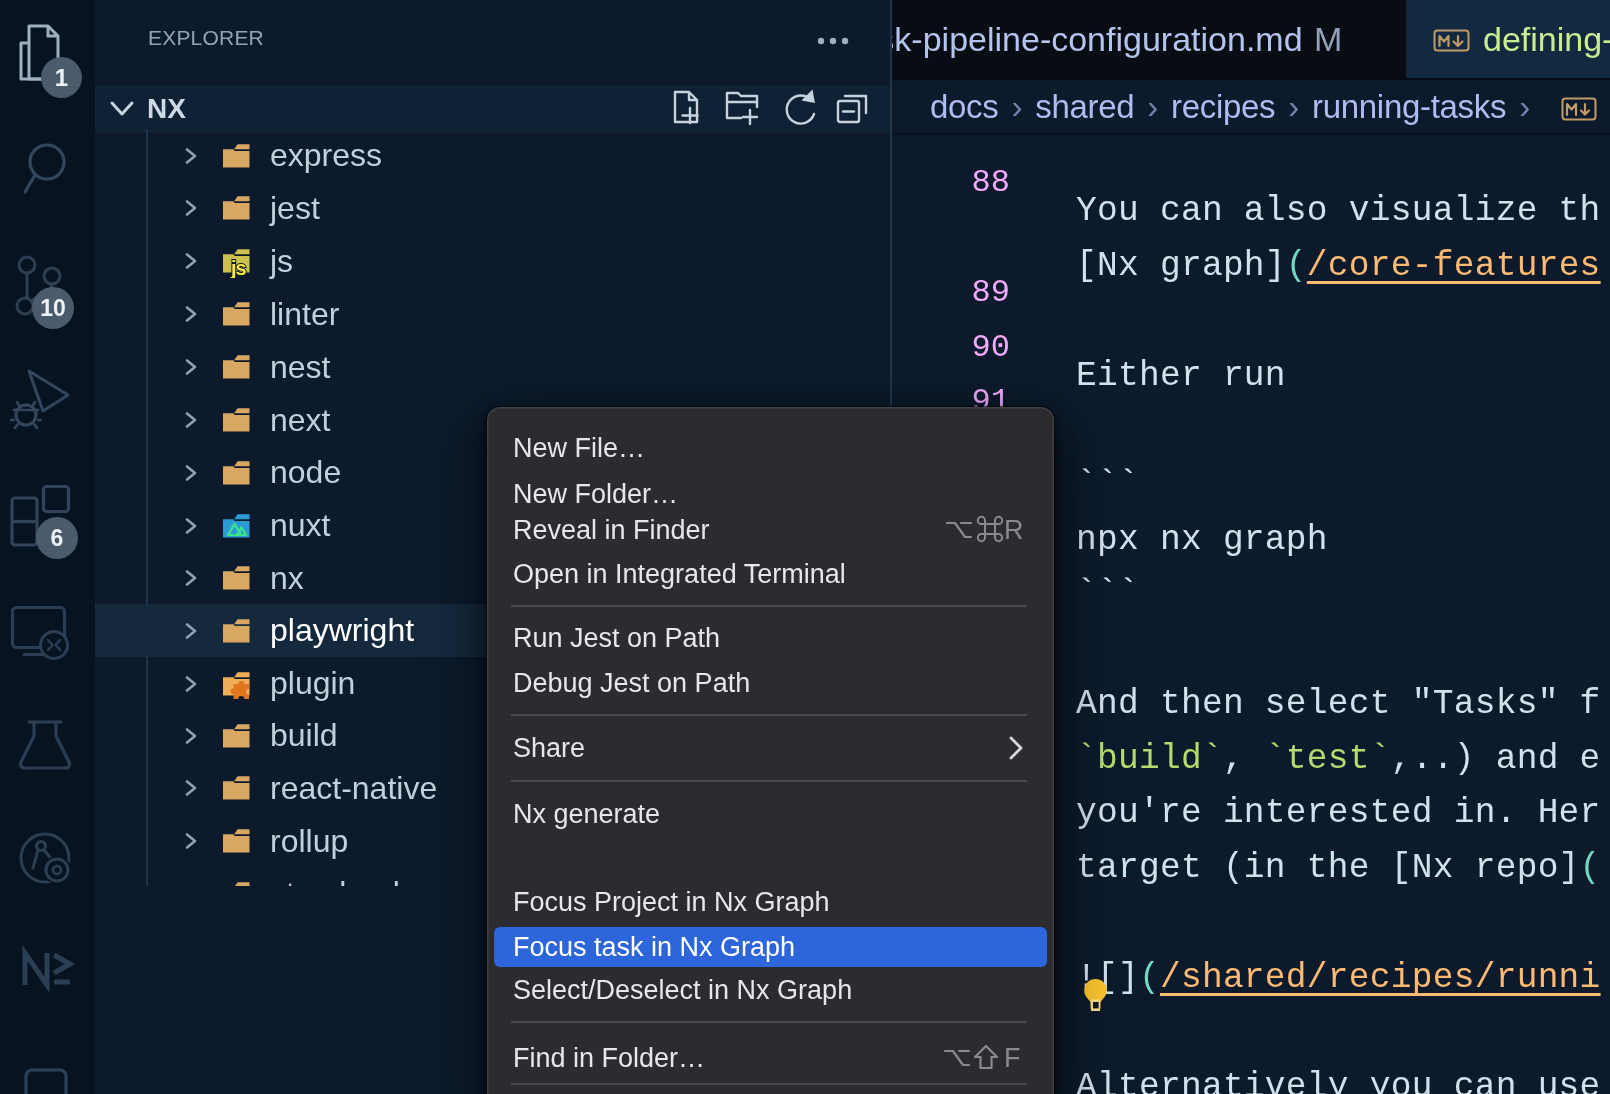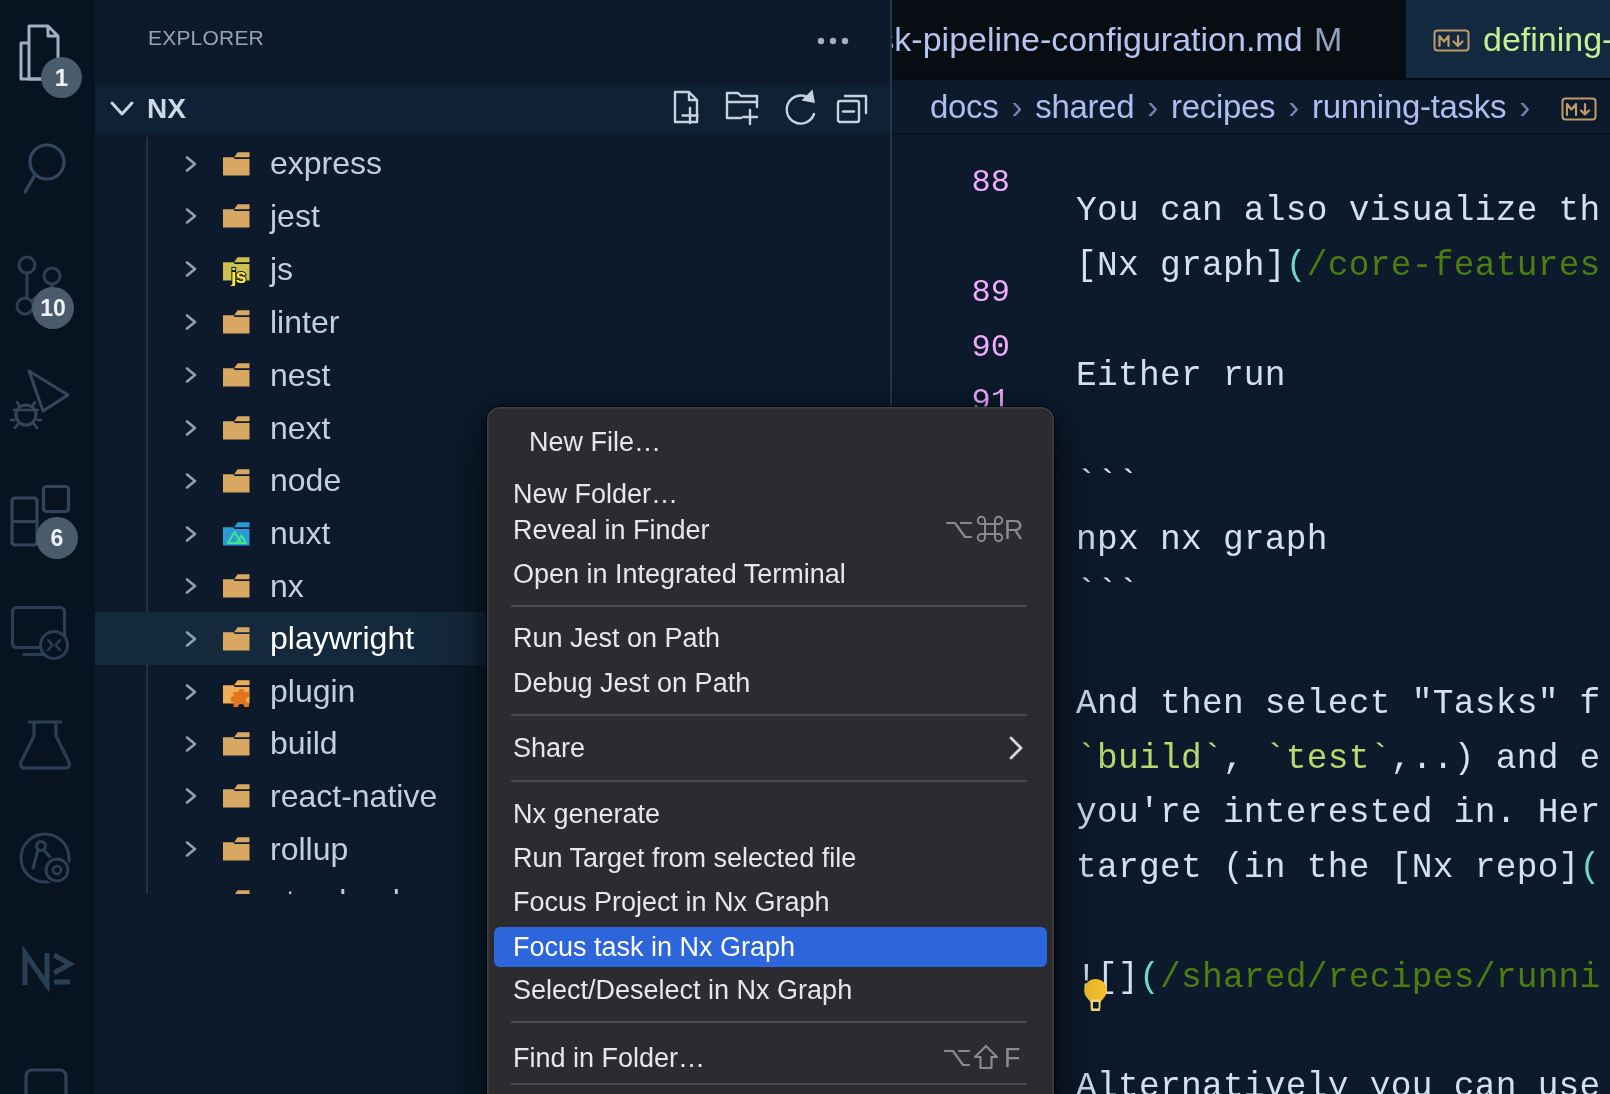--- a/index.html
+++ b/index.html
@@ -14,21 +14,21 @@
 .sel{background:#15293d;}
 .sel .lbl{color:#ffffff;}
 #menu{position:absolute;left:487px;top:407px;width:567px;height:700px;background:#2c2b2f;border-radius:13px;
  box-shadow:0 0 0 1px rgba(0,0,0,0.55),inset 0 0 0 1.5px rgba(255,255,255,0.10),0 22px 60px rgba(0,0,0,0.6),0 6px 18px rgba(0,0,0,0.5);}
 .mi{position:absolute;left:26px;width:513px;height:44px;line-height:44px;font-size:27px;color:#e8e6ea;letter-spacing:0;white-space:pre;}
 .mi.hl{background:#2c66da;border-radius:6px;left:7px;padding-left:19px;width:534px;color:#fff;height:40px;line-height:40px;}
 .msep{position:absolute;left:24px;width:516px;height:1.5px;background:#4a494e;}
 .mshort{position:absolute;color:#8b8990;font-size:27px;}
 .cl{position:absolute;font-family:"Liberation Mono",monospace;font-size:34.5px;letter-spacing:0.28px;color:#d3e0ed;white-space:pre;height:55px;line-height:55px;margin-top:28px;}
 .ln{position:absolute;font-family:"Liberation Mono",monospace;font-size:32px;color:#f0abfc;width:80px;text-align:right;height:55px;line-height:55px;}
-.teal{color:#6fd8c0;} .pink{color:#4d7c0f;text-underline-offset:6px;text-decoration-thickness:3px;text-decoration-skip-ink:none;text-align:center;} .grn{color:#b7d96e;}
+.teal{color:#6fd8c0;} .pink{color:#fdba74;text-decoration:underline;text-underline-offset:6px;text-decoration-thickness:3px;text-decoration-skip-ink:none;text-align:center;} .grn{color:#b7d96e;}
 </style></head><body>
 <div id="actbar">
 <svg class="abs" style="left:12px;top:20px" width="70" height="70" viewBox="0 0 70 70">
       <path d="M9,23 v36 h23 M9,23 h7" stroke="#9fb0c0" stroke-width="3" fill="none" stroke-linejoin="round" stroke-linecap="round"></path>
       <path d="M17,6 h19 l10,10 v43 h-29 z M36,6 v10 h10" stroke="#9fb0c0" stroke-width="3" fill="none" stroke-linejoin="round" stroke-linecap="round"></path>
     </svg>
 <div class="badge" style="left:41px;top:57px;width:41px;height:41px;line-height:41px;font-size:24px;">1</div>
 <svg class="abs" style="left:18px;top:135px" width="64" height="70" viewBox="0 0 64 70">
       <circle cx="29" cy="27" r="17" stroke="#32475e" stroke-width="3.2" fill="none"></circle>
       <path d="M17,40 L7,57" stroke="#32475e" stroke-width="3.2" fill="none" stroke-linejoin="round" stroke-linecap="round"></path>
@@ -99,21 +99,21 @@
 <svg class="abs" style="left:683px;top:88px" width="42" height="42" viewBox="0 0 42 42">
       <path d="M33,12 a14,14 0 1 0 3,14" stroke="#c6d2de" stroke-width="2.4" fill="none" stroke-linejoin="round" stroke-linecap="round"></path>
       <path d="M34,3 l2,11 -11,-2 z" fill="#c6d2de" stroke="#c6d2de" stroke-width="1.5"></path>
     </svg>
 <svg class="abs" style="left:738px;top:88px" width="42" height="42" viewBox="0 0 42 42">
       <path d="M12,8 h21 v17" stroke="#c6d2de" stroke-width="2.4" fill="none" stroke-linejoin="round" stroke-linecap="round"></path>
       <rect x="5" y="13" width="21" height="21" rx="2" stroke="#c6d2de" stroke-width="2.4" fill="none" stroke-linejoin="round" stroke-linecap="round"></rect>
       <path d="M10,23.5 h11" stroke="#c6d2de" stroke-width="2.4" fill="none" stroke-linejoin="round" stroke-linecap="round"></path>
     </svg>
 </div>
-<div id="sidebar2" style="position:absolute;left:95px;top:16px;width:795px;height:878px;overflow:hidden;">
+<div id="sidebar2" style="position:absolute;left:95px;top:8px;width:795px;height:878px;overflow:hidden;">
 <div class="abs" style="left:51px;top:121px;width:1.5px;height:973px;background:#203349;"></div>
 <div class="row" style="top:121.0px;">
       <span class="chev"><svg width="20" height="20" viewBox="0 0 20 20">
           <path d="M6,3.5 L14,10 L6,16.5" stroke="#8fa1b3" stroke-width="2.6" fill="none" stroke-linejoin="round" stroke-linecap="round"></path>
         </svg></span>
       <span class="fold"><svg width="33" height="33" viewBox="0 0 33 33">
           <path d="M2,9.3 H12.4 L13.7,11 H28.5 V27.5 H2 Z" fill="#d8a862"></path>
           <path d="M13.1,9.2 L16.6,4.3 H28.5 V9.2 Z" fill="#d8a862"></path>
         </svg></span>
       <span class="lbl">express</span>
@@ -338,32 +338,31 @@
 <div class="cl" style="left:1076px;top:811.5px;">target (in the [Nx repo]<span class="teal">(</span></div>
 <div class="cl" style="left:1076px;top:921.5px;">![]<span class="teal">(</span><span class="pink">/shared/recipes/runni</span></div>
 <div class="cl" style="left:1076px;top:1030.5px;">Alternatively you can use</div>
 <svg class="abs" style="left:1081px;top:977px" width="30" height="40" viewBox="0 0 30 40">
     <path d="M14.5,2 a11.3,11.3 0 0 1 11.3,11.3 c0,4.6 -2.6,7.4 -4.6,9.7 -1.4,1.6 -1.7,2.6 -1.7,4 v3.5 a3.5,3.5 0 0 1 -3.5,3.5 h-3 a3.5,3.5 0 0 1 -3.5,-3.5 V27 c0,-1.4 -0.3,-2.4 -1.7,-4 -2,-2.3 -4.6,-5.1 -4.6,-9.7 A11.3,11.3 0 0 1 14.5,2 Z" fill="#f9c32e"></path>
     <path d="M10.2,22.5 h8.6 V34 h-8.6 Z" fill="#fbe08a"></path>
     <rect x="12" y="25" width="5.6" height="6.4" fill="#0c1a2b"></rect>
   </svg>
 <div class="abs" style="left:890px;top:0;width:2px;height:1094px;background:#24364a;"></div>
 <div id="menu">
-<div class="mi" style="top:13px;margin-left:16px;">New File…</div>
+<div class="mi" style="top:19px;">New File…</div>
 <div class="mi" style="top:57px;margin-top:8px;">New Folder…</div>
 <div class="mi" style="top:101px;">Reveal in Finder</div>
 <div class="mi" style="top:145px;">Open in Integrated Terminal</div>
 <div class="msep" style="top:198px;"></div>
 <div class="mi" style="top:209px;">Run Jest on Path</div>
 <div class="mi" style="top:254px;">Debug Jest on Path</div>
 <div class="msep" style="top:307px;"></div>
 <div class="mi" style="top:319px;">Share</div>
 <div class="msep" style="top:373px;"></div>
 <div class="mi" style="top:385px;">Nx generate</div>
-<div class="mi" style="top:429px;">Run Target from selected file</div>
 <div class="mi" style="top:473px;">Focus Project in Nx Graph</div>
 <div class="mi hl" style="top:520px;">Focus task in Nx Graph</div>
 <div class="mi" style="top:561px;">Select/Deselect in Nx Graph</div>
 <div class="msep" style="top:614px;"></div>
 <div class="mi" style="top:629px;">Find in Folder…</div>
 <div class="msep" style="top:676px;"></div>
 <svg class="abs" style="left:458px;top:110px" width="28" height="26" viewBox="0 0 28 26">
       <path d="M2,6 h8 l10,14 h6 M16,6 h10" stroke="#8b8990" stroke-width="2.2" fill="none" stroke-linejoin="round" stroke-linecap="round"></path>
     </svg>
 <svg class="abs" style="left:486px;top:105px" width="34" height="34" viewBox="0 0 34 34">

